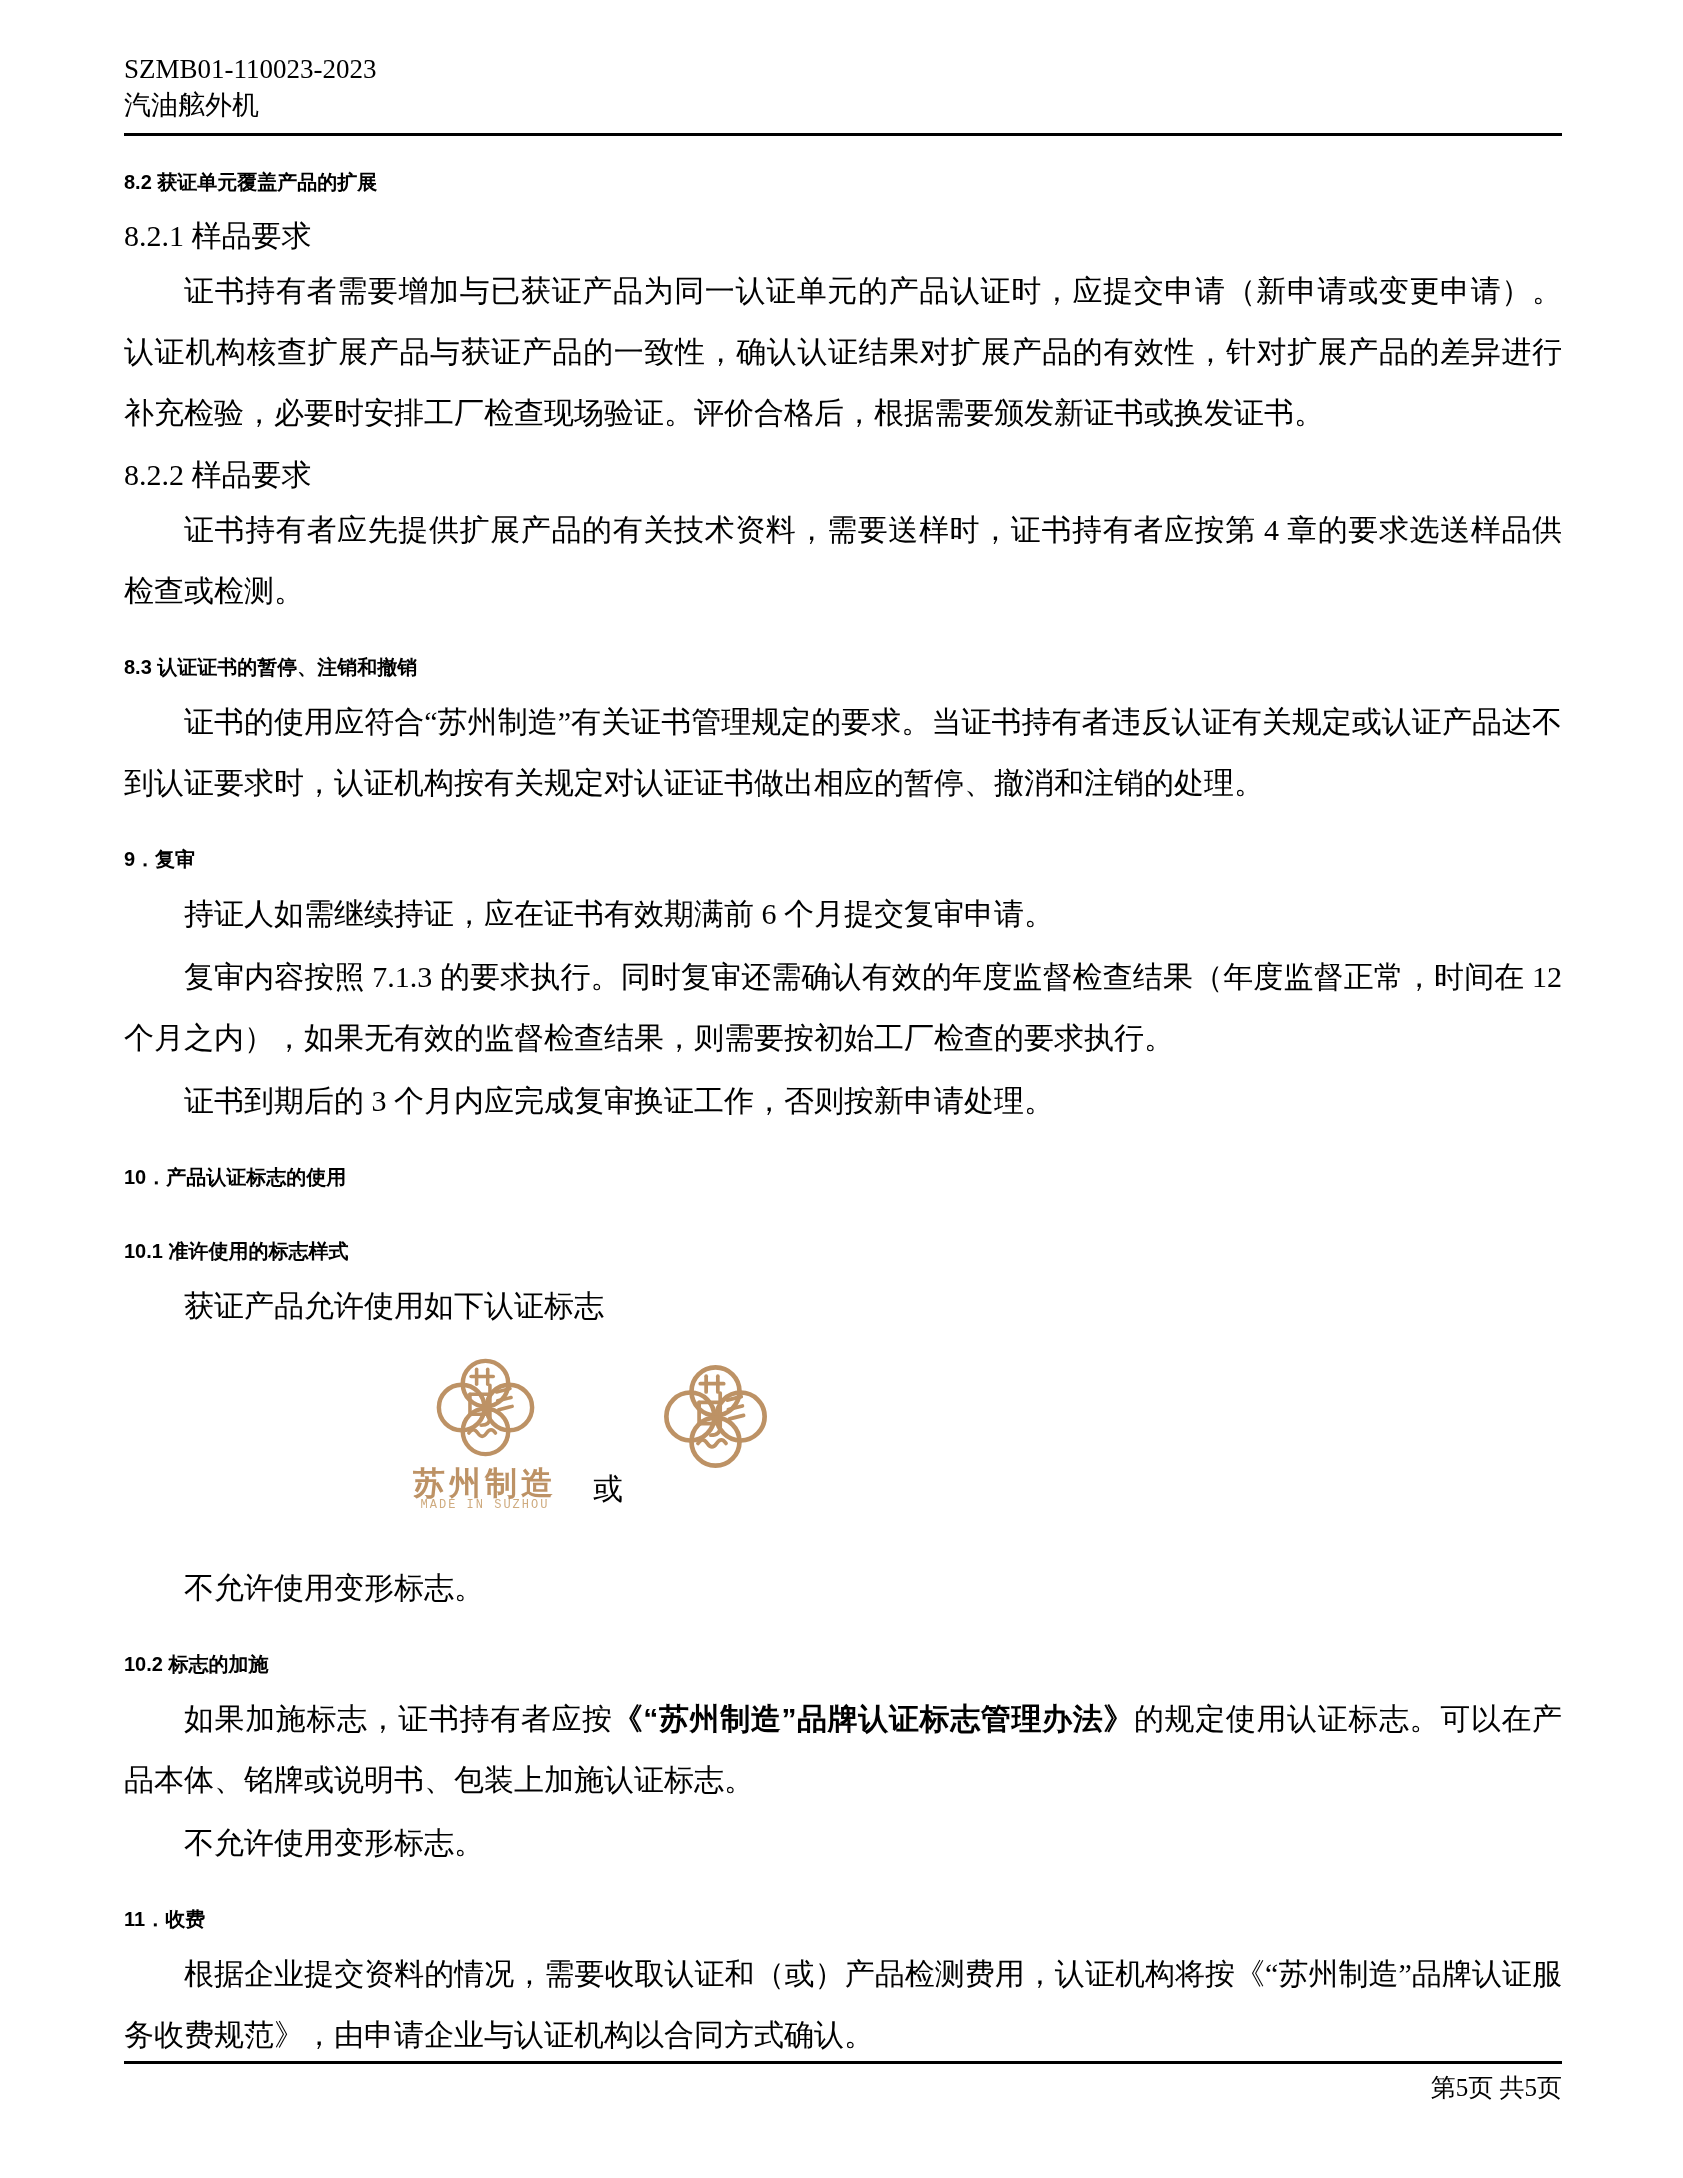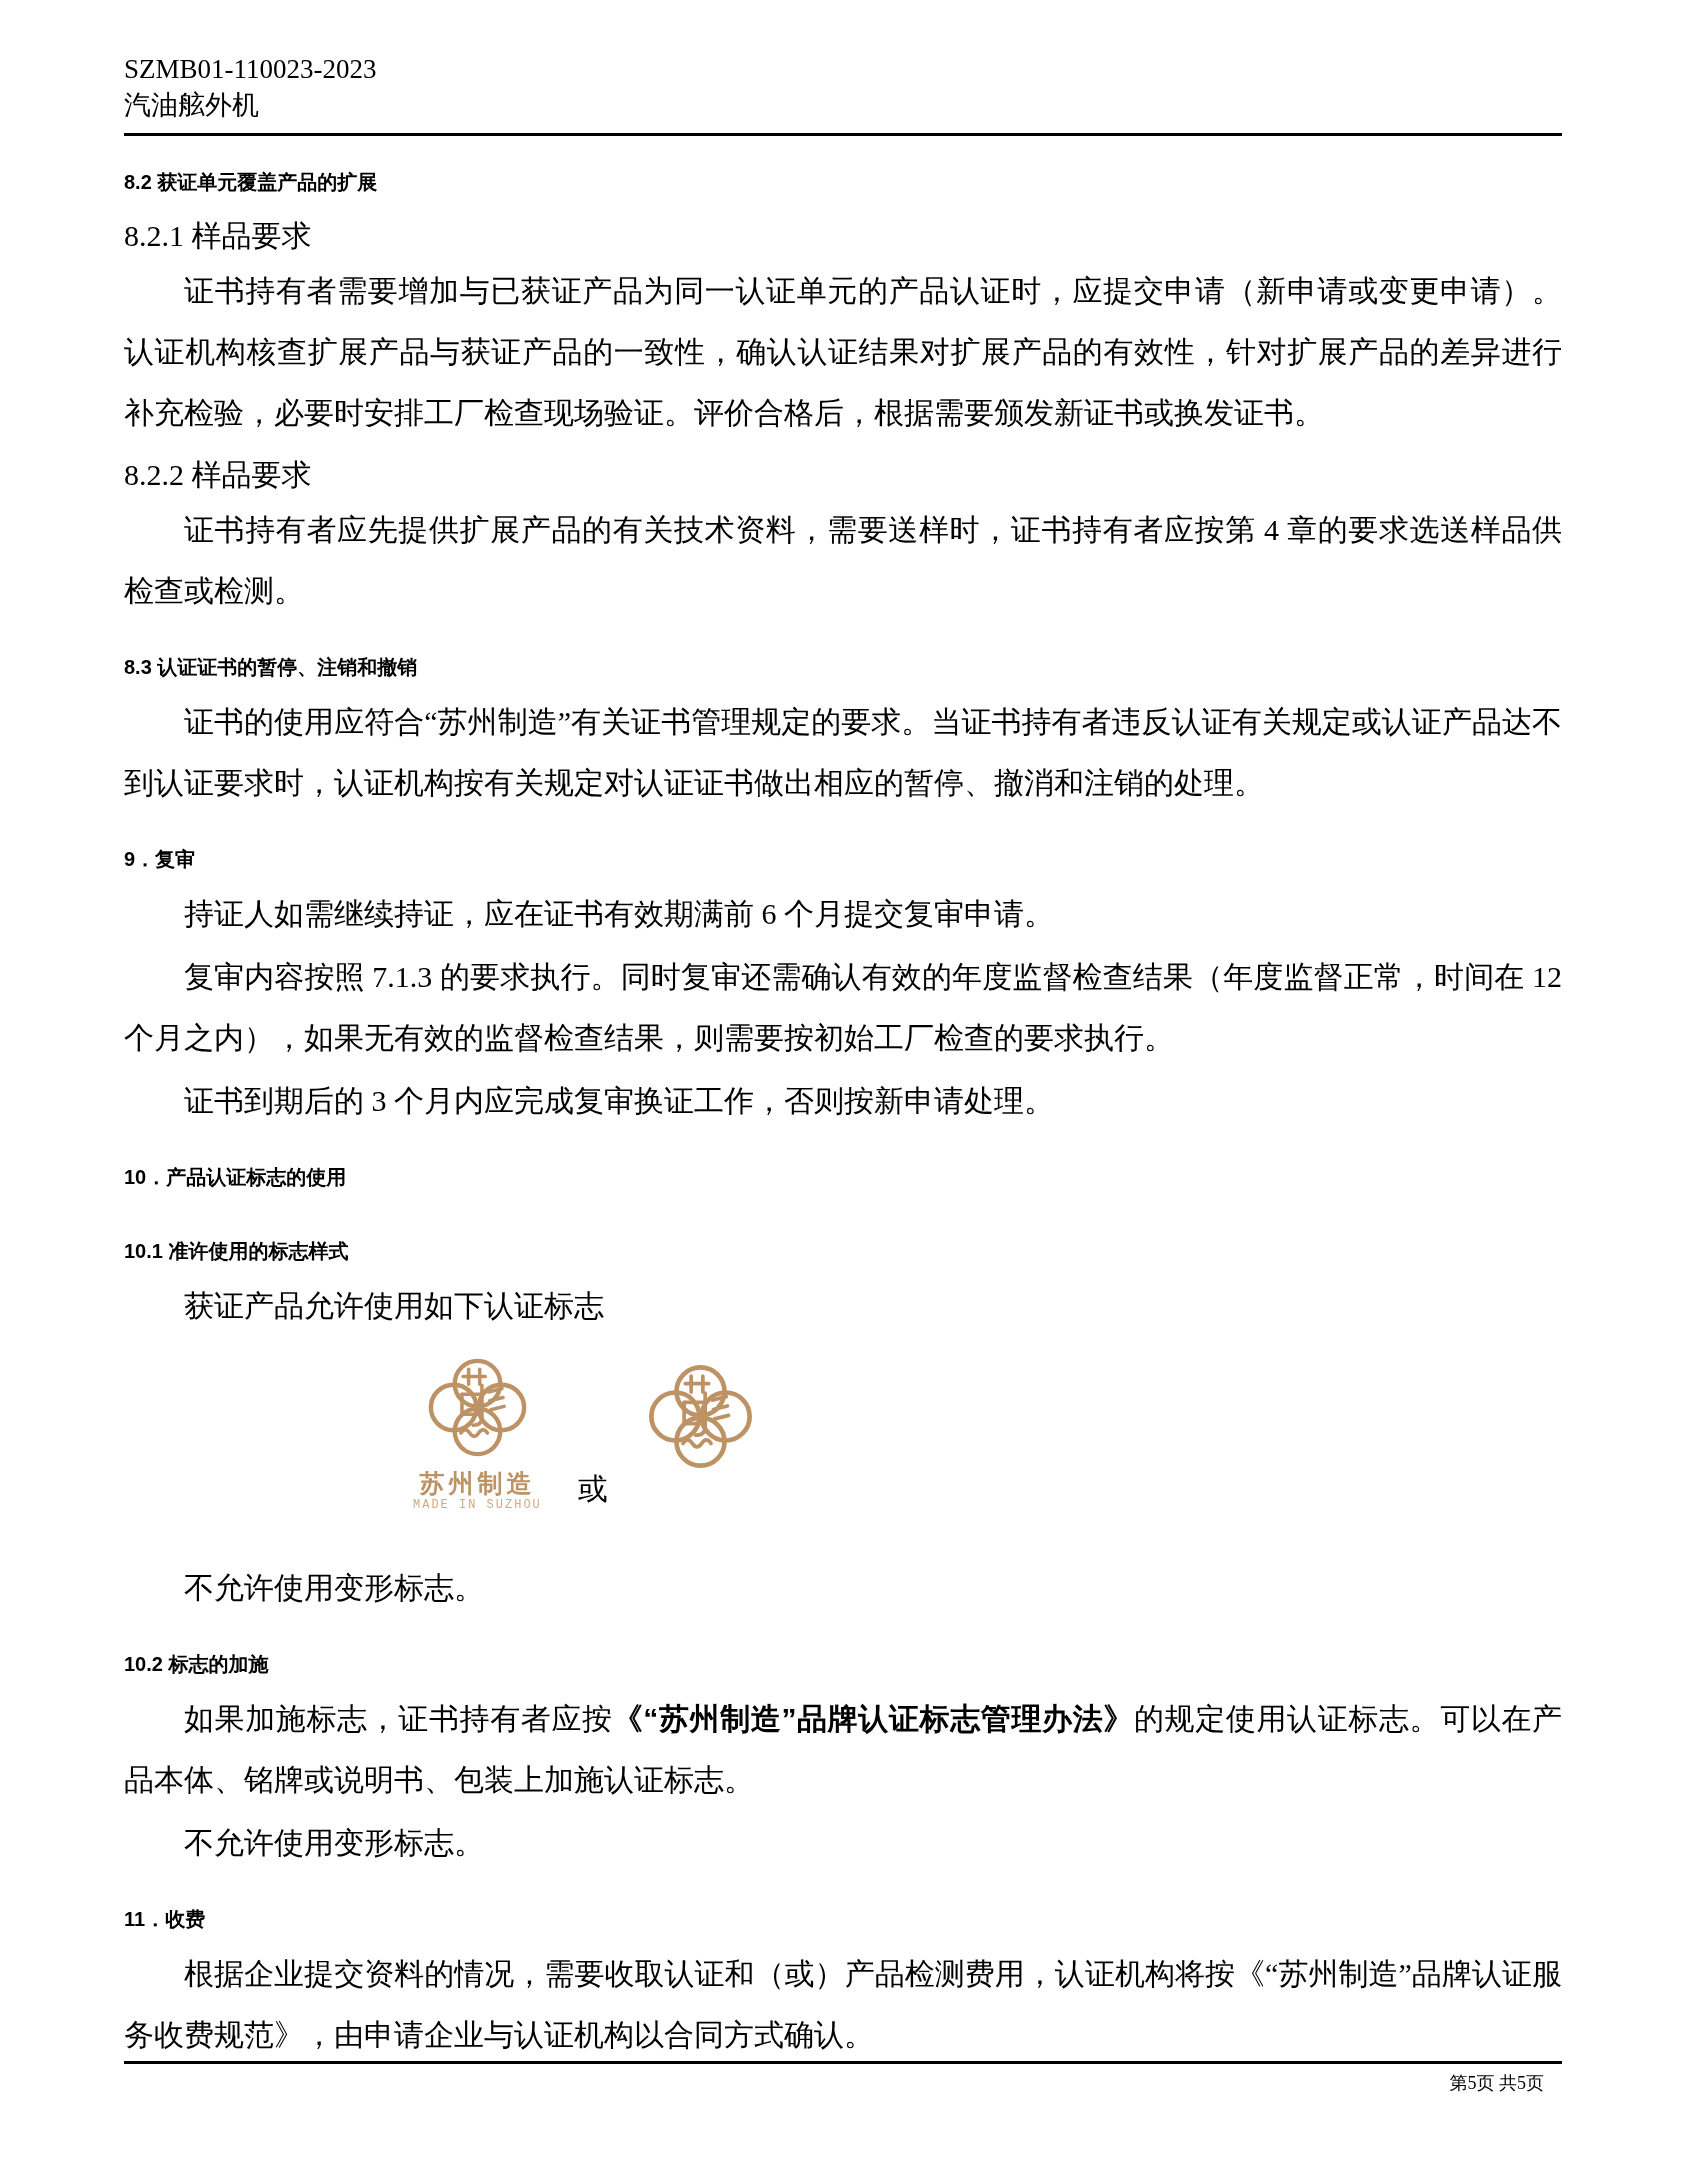--- a/index.html
+++ b/index.html
@@ -31,23 +31,23 @@
   }
   .footer-rule {
     position:absolute;
     left:124px; right:121px;
     top:2061px;
     border:none;
     border-top:3px solid #000;
   }
   .page-number {
     position:absolute;
-    right:139px;
+    right:121px;
     top:2071px;
-    font-size:18px;
+    font-size:25px;
   }
   
   .h-main {
     font-family:"Liberation Sans","DejaVu Sans",sans-serif;
     font-weight:bold;
     font-size:20px;
     line-height:44px;
     margin-top:24px;
   }
   .h-sub {
@@ -71,21 +71,21 @@
   .logo-row {
     display:flex;
     align-items:flex-start;
     margin:16px 0 0 289px;
   }
   .logo-block { text-align:center; }
   .logo-caption-cn {
     margin-top:2px;
     font-family:"Liberation Sans","DejaVu Sans",sans-serif;
     font-weight:bold;
-    font-size:25px;
+    font-size:32px;
     letter-spacing:4px;
     color:#bd9265;
     line-height:28px;
   }
   .logo-caption-en {
     font-family:Liberation Mono, monospace;
     font-size:12px;
     letter-spacing:2px;
     color:#cfab7f;
     line-height:16px;

